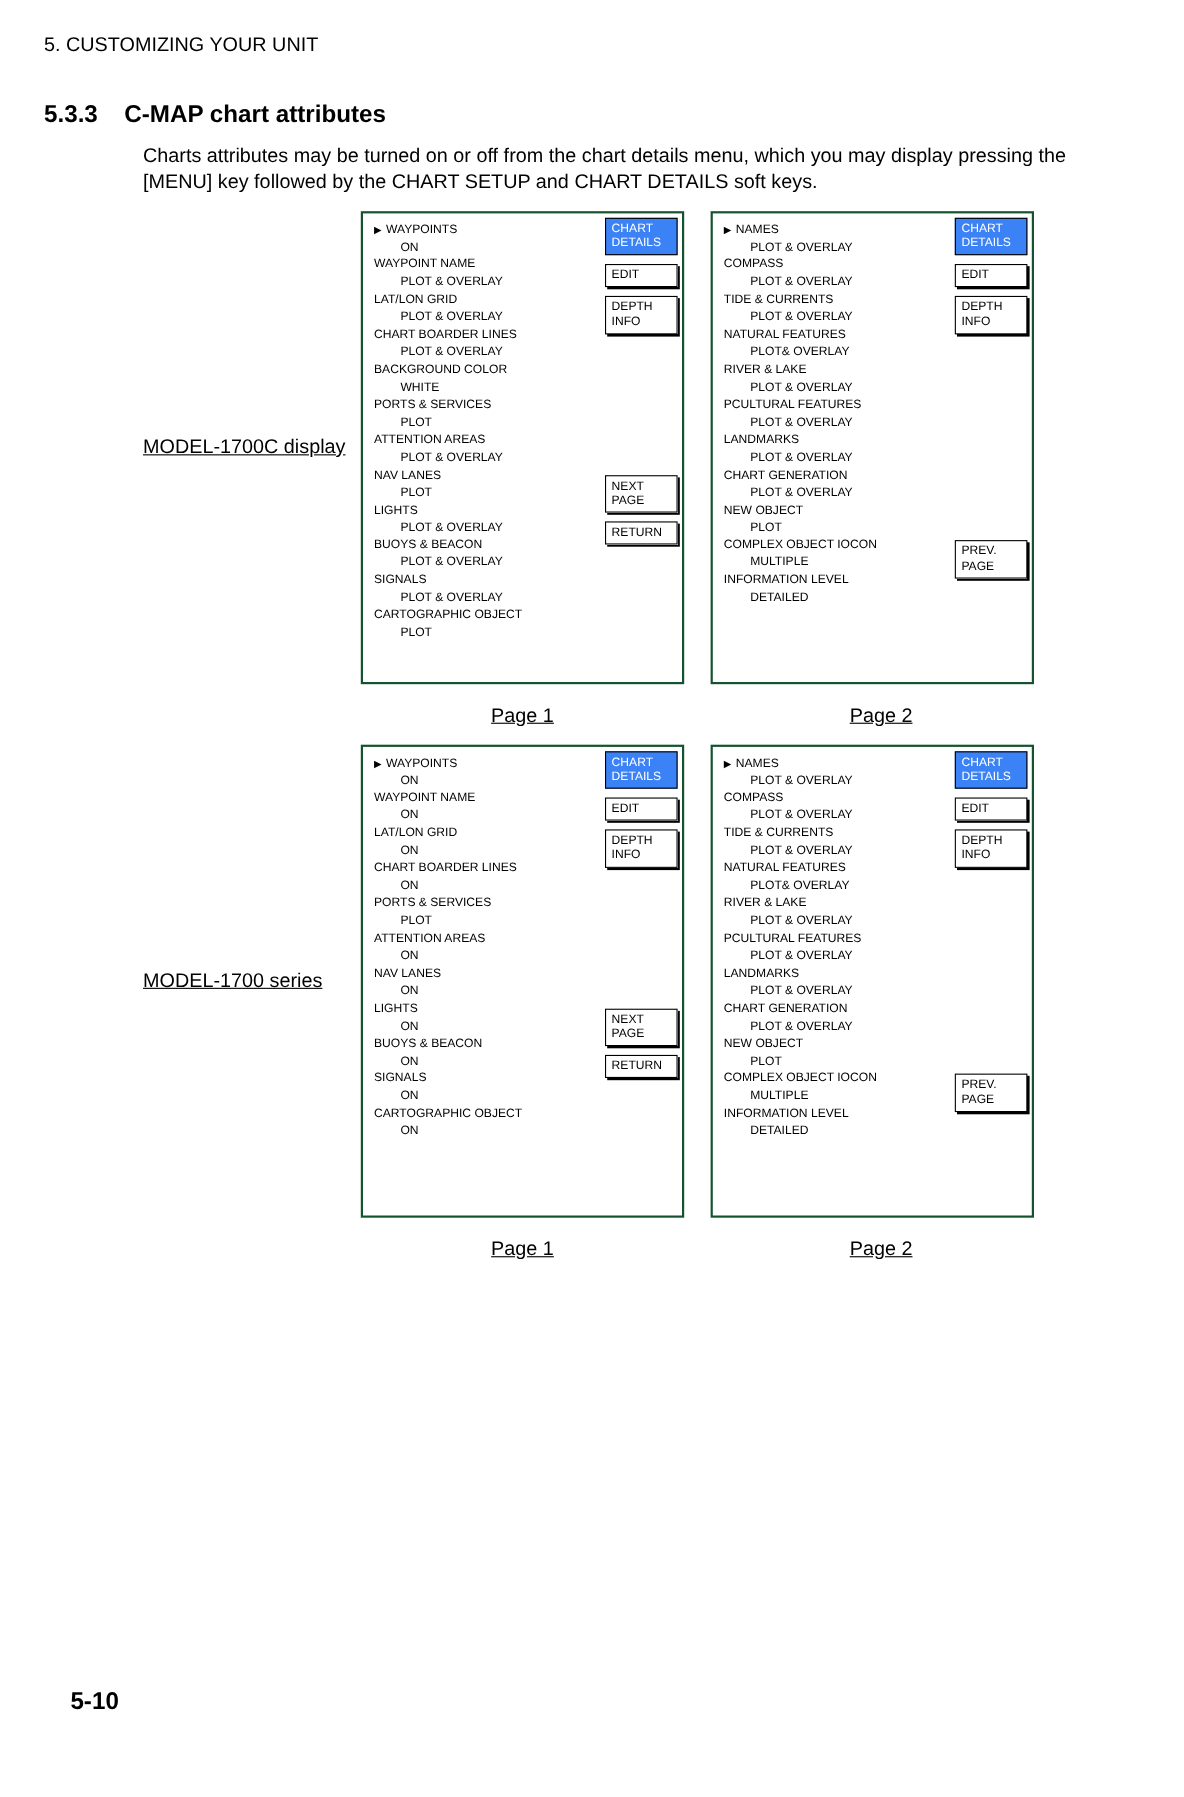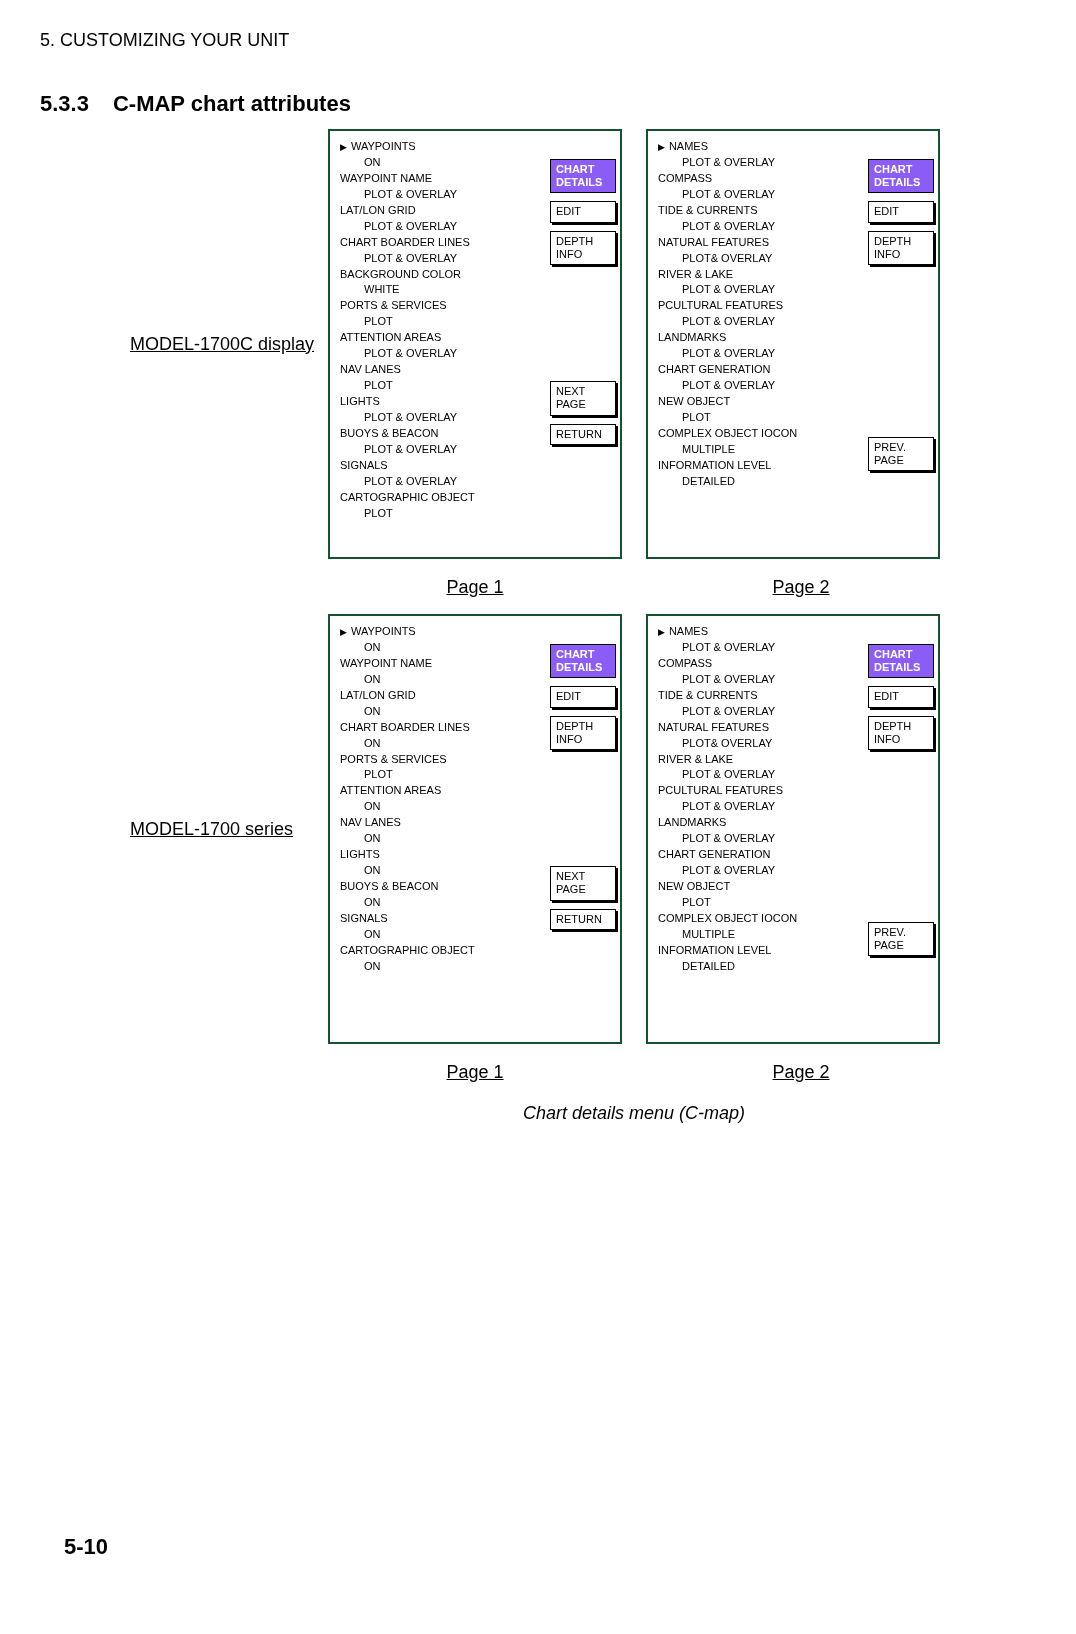--- a/index.html
+++ b/index.html
@@ -85,25 +85,24 @@
   }
   .softkey {
     border: 1px solid #000;
     box-shadow: 2px 2px 0 #000;
     padding: 3px 5px;
     font-size: 11px;
     line-height: 1.2;
     white-space: pre-line;
   }
   .softkey.inverse {
-    background: #8b5cf6;
+    background: #3b82f6;
     color: #fff;
-    font-weight: bold;
+    font-weight: normal;
     box-shadow: none;
-    margin-top: 24px;
   }
   .softkey-spacer {
     flex: 1;
   }
   .menu-line {
     white-space: nowrap;
   }
   .menu-line.value {
     padding-left: 24px;
   }
@@ -152,20 +151,21 @@
 
 <div class="page-wrap">
 
   <div class="chapter-header">5. CUSTOMIZING YOUR UNIT</div>
 
   <div class="section-row">
     <div class="section-number">5.3.3</div>
     <div class="section-title">C-MAP chart attributes</div>
   </div>
 
+  <div class="body-paragraph">Charts attributes may be turned on or off from the chart details menu, which you may display pressing the [MENU] key followed by the CHART SETUP and CHART DETAILS soft keys.</div>
 
   <div class="figure-area">
 
     <div class="model-row">
       <div class="model-label">MODEL-1700C display</div>
       <div class="screens-pair">
         <div class="screen-col">
           <div class="screen">
             <div class="menu-pane">
                 <div class="menu-line first">WAYPOINTS</div>
@@ -339,19 +339,18 @@
           </div>
         </div>
       </div>
     </div>
 
     <div class="page-labels-row">
       <div class="page-label">Page 1</div>
       <div class="page-label">Page 2</div>
     </div>
 
-    <div class="figure-caption">Chart details menu (C-map)</div>
 
   </div>
 
   <div class="page-number">5-10</div>
 
 </div>
 
 </body></html>

